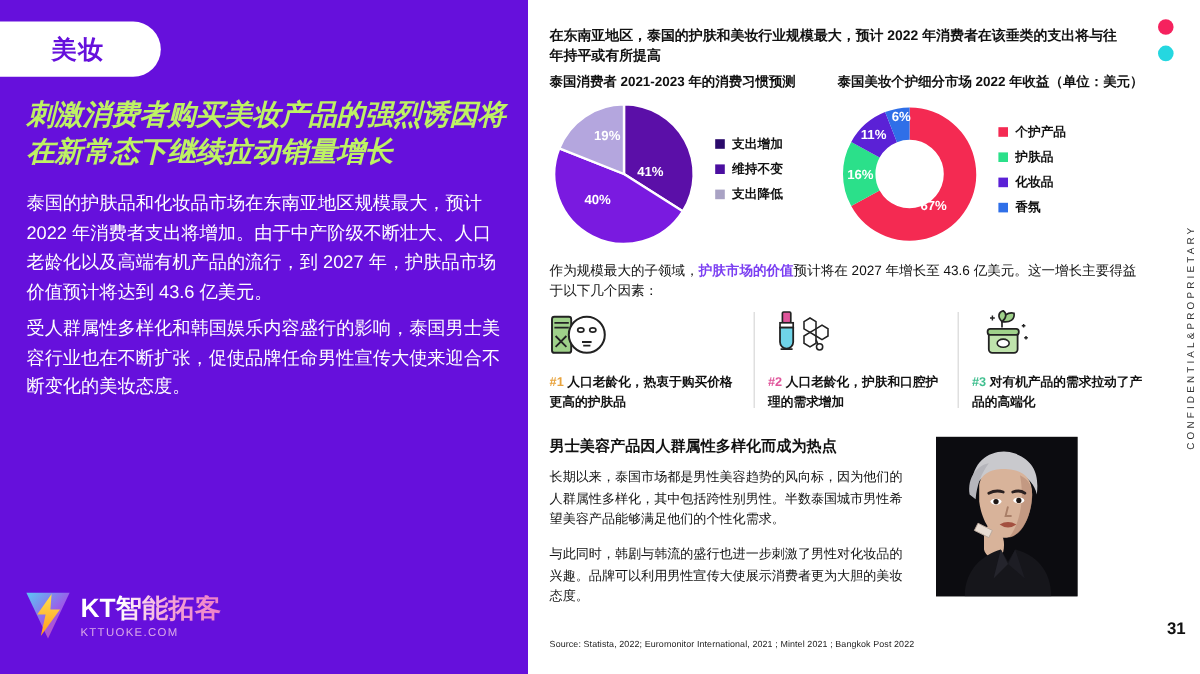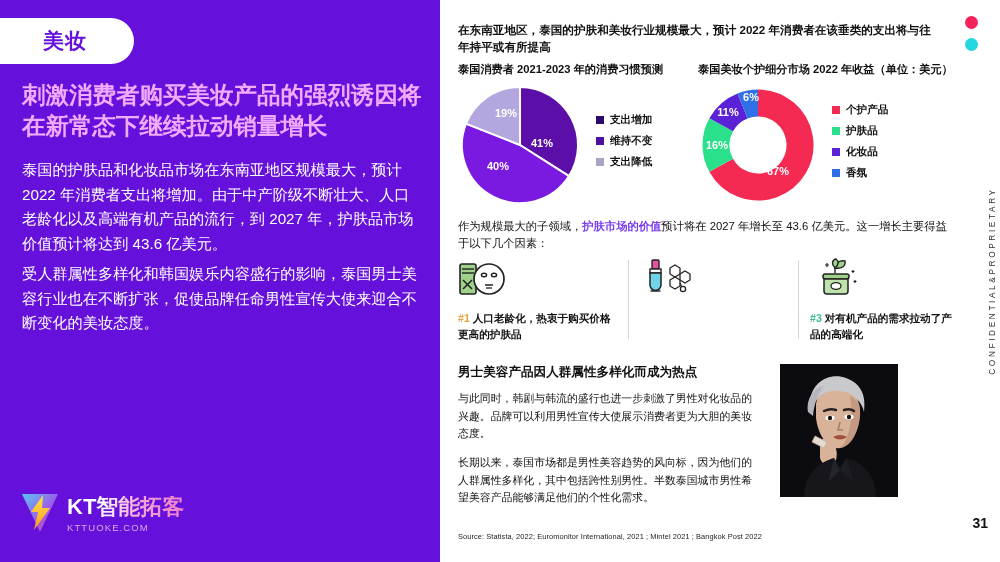--- a/index.html
+++ b/index.html
@@ -25,22 +25,23 @@
     background: #ffffff;
     border-radius: 26px;
     display: flex; align-items: center; justify-content: center;
     padding-left: 20px;
   }
   .cat-pill span {
     color: #6610DC; font-weight: bold; font-size: 21px; letter-spacing: 1px;
   }
   .headline {
     position: absolute; left: 22px; top: 80px; width: 400px;
-    color: #f0abfc; font-size: 23.5px; font-weight: bold; line-height: 1.33;
+    color: #bef264; font-size: 23.5px; font-weight: bold; line-height: 1.33;
     letter-spacing: 0px;
+    font-style: italic;
   }
   .body-para {
     position: absolute; left: 22px; width: 398px;
     color: #ffffff; font-size: 15.2px; line-height: 1.62; font-weight: 500;
   }
   .p1 { top: 158px; }
   .p2 { top: 262px; }
 
   
   .logo-wrap { position: absolute; left: 20px; top: 492px; display: flex; align-items: center; }
@@ -272,20 +273,24 @@
           <path d="M10 15 h11 v12 a5.5 5.5 0 0 1 -11 0 Z" fill="#6FD4E8" stroke="#222" stroke-width="1.5"></path>
           <path d="M10.5 33 h10" stroke="#222" stroke-width="1.4"></path>
           <g fill="none" stroke="#222" stroke-width="1.3">
             <path d="M30 10 l5 -3 l5 3 v6 l-5 3 l-5 -3 Z"></path>
             <path d="M40 16 l5 -3 l5 3 v6 l-5 3 l-5 -3 Z"></path>
             <path d="M30 22 l5 -3 l5 3 v6 l-5 3 l-5 -3 Z"></path>
             <circle cx="43" cy="31" r="2.6"></circle>
             <path d="M40 25 l1.5 3.8"></path>
           </g>
         </svg>
+        <div class="f-text">
+          <span class="fnum n2">#2</span>
+          <span>人口老龄化，护肤和口腔护理的需求增加</span>
+        </div>
       </div>
 
       <div class="factor">
         <svg class="f-icon" viewBox="0 0 56 42">
           <path d="M25 10 c0 -5 5 -8 10 -7 c1 5 -3 8 -10 7 Z" fill="#9FD18A" stroke="#222" stroke-width="1.4"></path>
           <path d="M25 10 c-4 -4 -3 -8 1 -9 c3 2 3 6 -1 9 Z" fill="#9FD18A" stroke="#222" stroke-width="1.4"></path>
           <path d="M25 10 v5" stroke="#222" stroke-width="1.4"></path>
           <rect x="13" y="16" width="26" height="5" rx="2.2" fill="#9FD18A" stroke="#222" stroke-width="1.5"></rect>
           <path d="M14 21 h24 v12 a3 3 0 0 1 -3 3 h-18 a3 3 0 0 1 -3 -3 Z" fill="#BFE3AC" stroke="#222" stroke-width="1.5"></path>
           <ellipse cx="26" cy="28" rx="5" ry="3.4" fill="#fff" stroke="#222" stroke-width="1.3"></ellipse>
@@ -298,22 +303,22 @@
         <div class="f-text">
           <span class="fnum n3">#3</span>
           <span>对有机产品的需求拉动了产品的高端化</span>
         </div>
       </div>
     </div>
 
     <div class="bottom">
       <div class="bottom-left">
         <div class="sub-head">男士美容产品因人群属性多样化而成为热点</div>
+        <div class="bp">长期以来，泰国市场都是男性美容趋势的风向标，因为他们的人群属性多样化，其中包括跨性别男性。半数泰国城市男性希望美容产品能够满足他们的个性化需求。</div>
         <div class="bp">与此同时，韩剧与韩流的盛行也进一步刺激了男性对化妆品的兴趣。品牌可以利用男性宣传大使展示消费者更为大胆的美妆态度。</div>
-        <div class="bp">长期以来，泰国市场都是男性美容趋势的风向标，因为他们的人群属性多样化，其中包括跨性别男性。半数泰国城市男性希望美容产品能够满足他们的个性化需求。</div>
       </div>
       <div class="photo">
         <svg width="118" height="133" viewBox="0 0 118 133">
           <rect width="118" height="133" fill="#0c0c10"></rect>
 
           <path d="M30 44 C28 18 50 8 66 14 C82 20 86 32 84 48 C82 38 74 30 60 29 C46 28 36 34 30 44 Z" fill="#c9c9cd"></path>
           <path d="M28 48 C26 34 34 24 44 22 C38 30 34 40 33 52 Z" fill="#b5b5bb"></path>
 
           <path d="M36 42 C36 30 48 26 60 27 C74 28 81 36 80 50 C79 66 72 82 60 84 C47 86 38 70 36 54 Z" fill="#d8b39a"></path>
 

